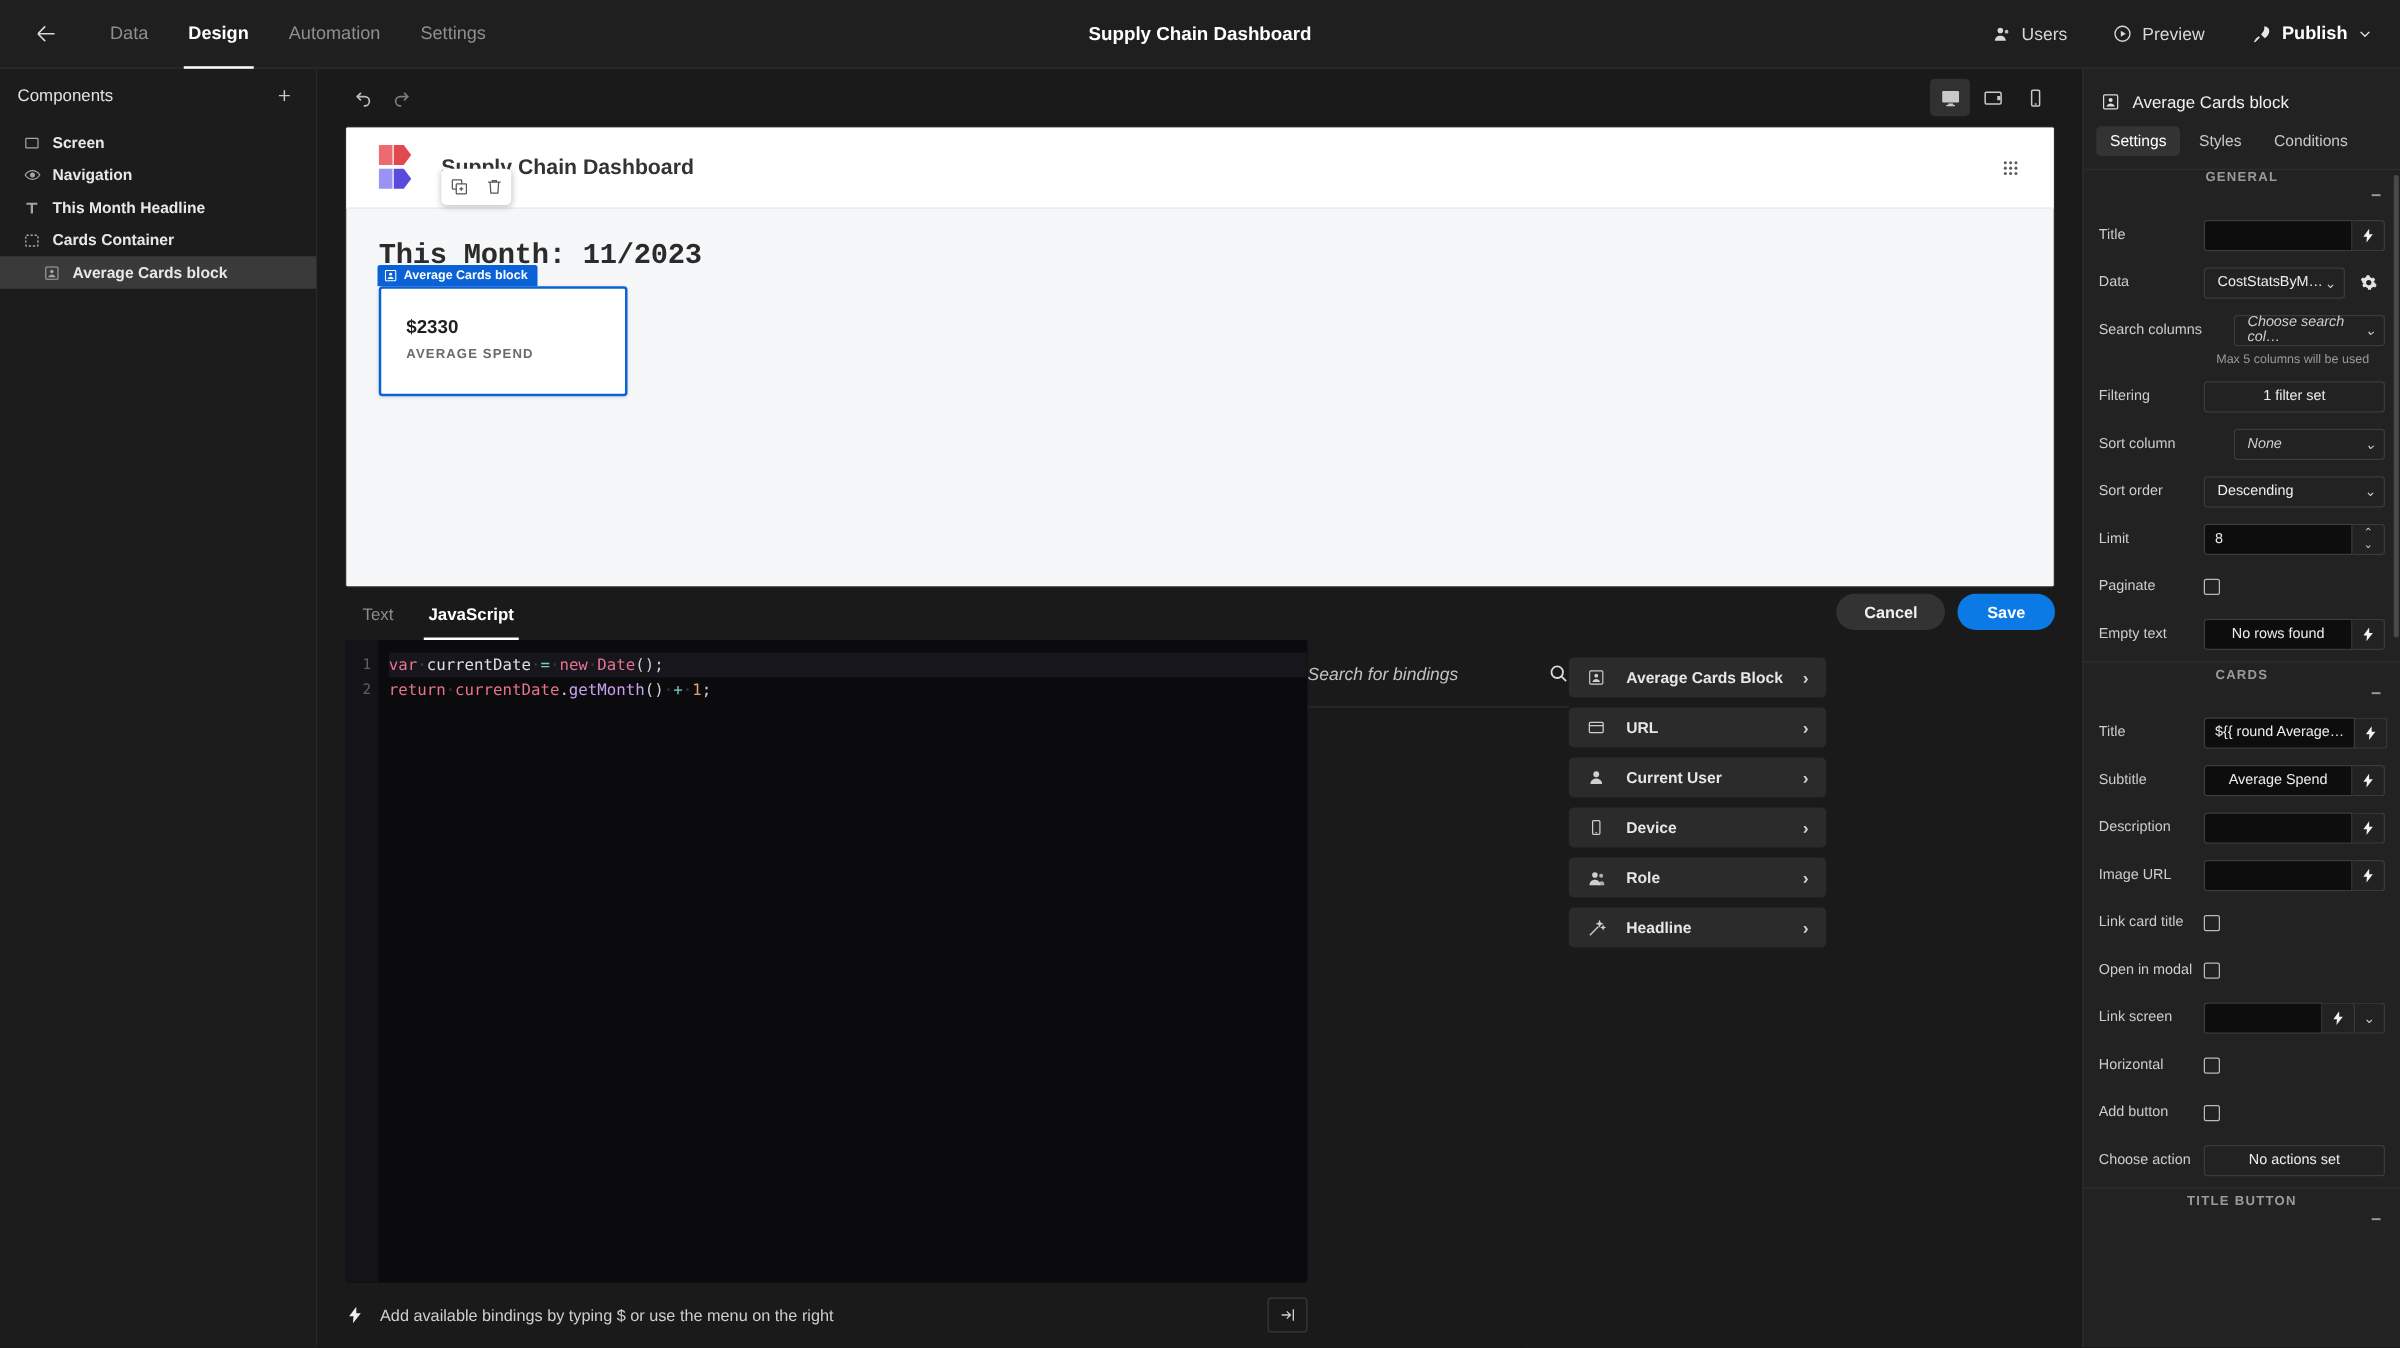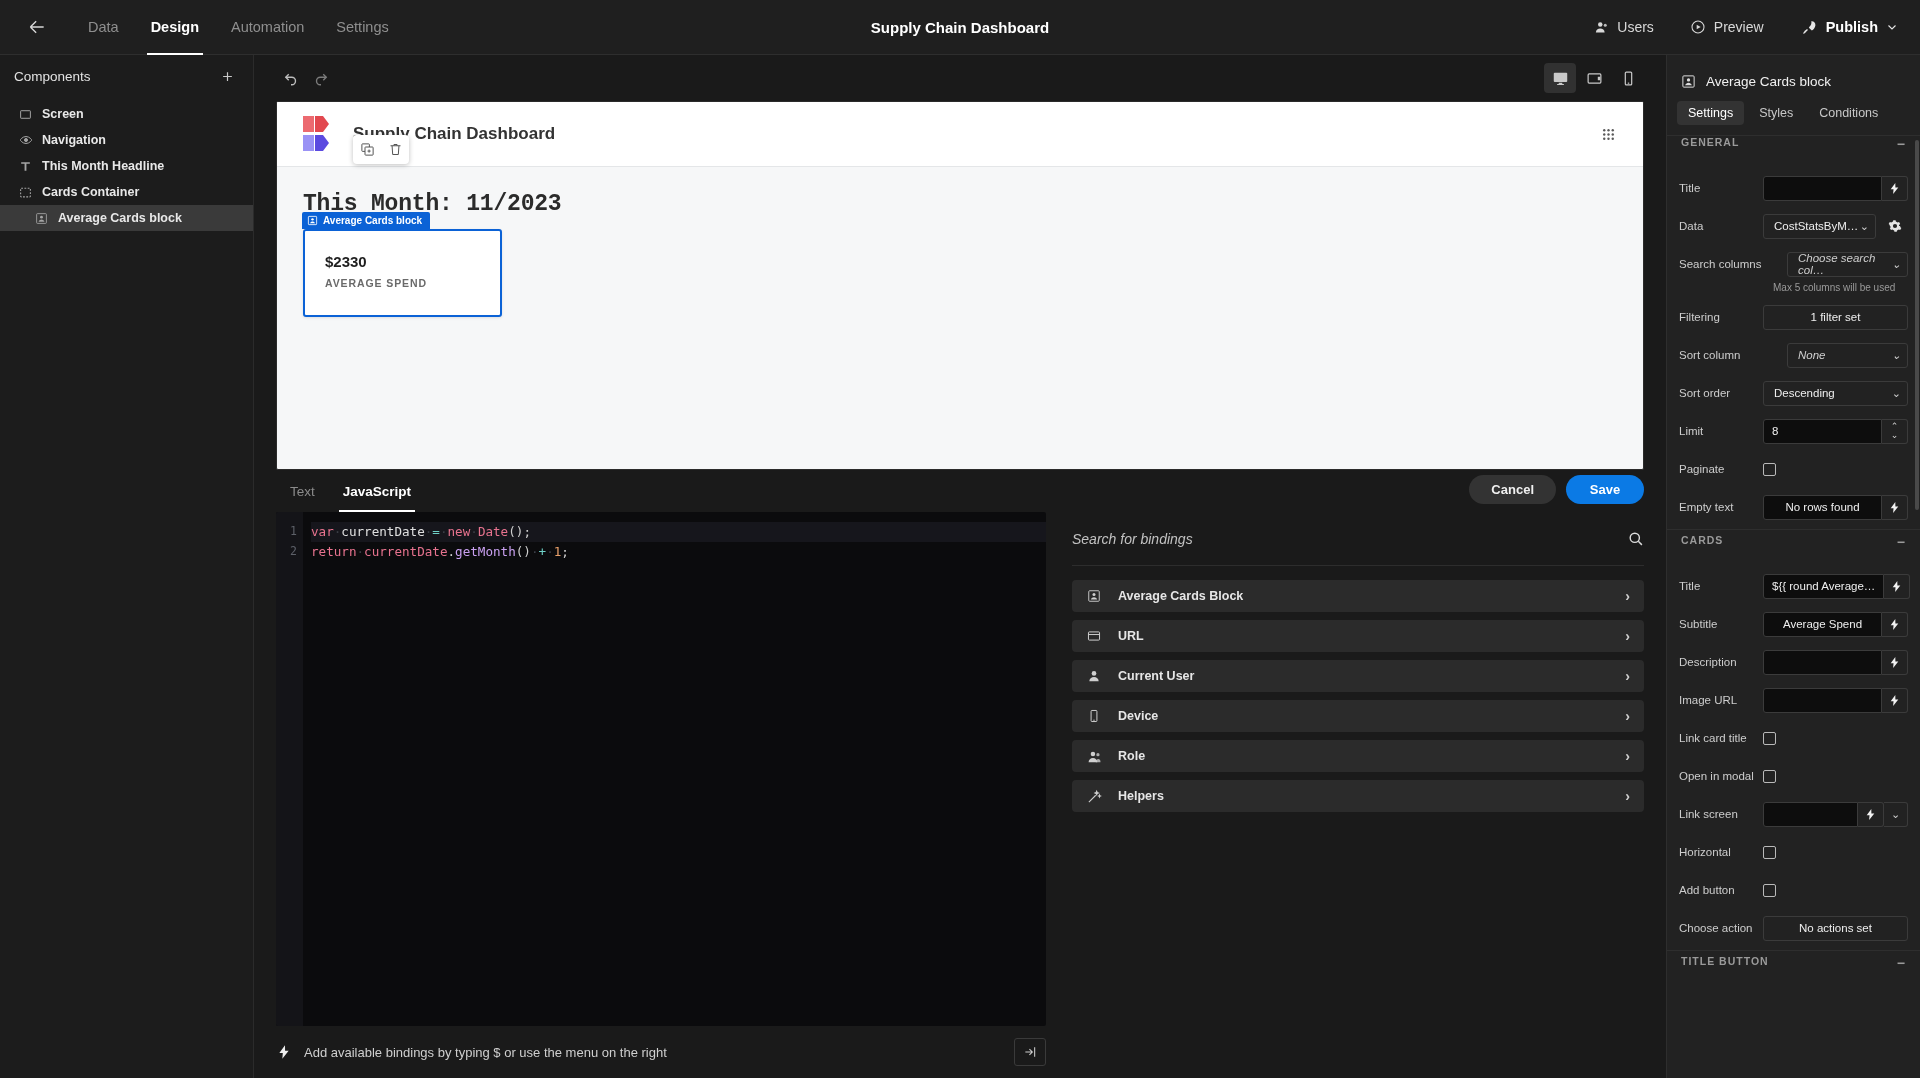--- a/index.html
+++ b/index.html
@@ -168,21 +168,21 @@
   .tk-pn { color: #cfcfcf; }
   .tk-dot { color: #3a3d45; }
 
   .code-foot { height: 52px; flex: 0 0 52px; display: flex; align-items: center; gap: 12px; }
   .code-hint { font-size: 13px; color: #cfcfcf; }
   .expand-btn {
     margin-left: auto; width: 32px; height: 28px; border: 1px solid #3a3a3a; border-radius: 3px;
     display: flex; align-items: center; justify-content: center; color: #cfcfcf; cursor: pointer;
   }
 
-  .bind-col { flex: 1; display: flex; flex-direction: column; padding-left: 26px; min-width: 0; }
+  .bind-col { flex: 1; display: flex; flex-direction: row; min-width: 0; }
   .bind-search {
     height: 54px; flex: 0 0 54px; display: flex; align-items: center; gap: 10px;
     border-bottom: 1px solid #2d2d2d;
   }
   .bind-search input {
     flex: 1; background: transparent; border: none; outline: none;
     color: #ddd; font-size: 14px; font-style: italic; font-family: "Liberation Sans", sans-serif;
   }
   .bind-search input::placeholder { color: #c2c2c2; font-style: italic; }
   .bind-list { padding-top: 14px; display: flex; flex-direction: column; gap: 8px; }
@@ -201,22 +201,22 @@
     overflow: hidden;
   }
   .rp-head { height: 32px; display: flex; align-items: center; gap: 10px; padding: 0 14px; margin-top: 10px; }
   .rp-head .t { font-size: 13.5px; color: #f0f0f0; }
   .rp-tabs { display: flex; gap: 4px; padding: 4px 10px 10px 10px; }
   .rp-tab { padding: 5px 11px; border-radius: 4px; font-size: 12.5px; color: #c8c8c8; cursor: pointer; }
   .rp-tab.active { background: #333; color: #fff; }
   .rp-scroll { flex: 1; overflow: hidden; border-top: 1px solid #2e2e2e; position: relative; }
   .rp-scrollbar { position: absolute; right: 1px; top: 4px; width: 4px; height: 370px; background: #4a4a4a; border-radius: 2px; }
   .grp-head {
-    height: 36px; display: flex; align-items: flex-start; padding: 0 14px;
-    font-size: 10.5px; letter-spacing: 1px; color: #9a9a9a; font-weight: bold;
+    height: 36px; display: flex; align-items: center; padding: 0 14px;
+    font-size: 10.5px; letter-spacing: 1px; color: #9a9a9a; font-weight: bold; flex-direction: column;
   }
   .grp-head .minus { margin-left: auto; color: #9a9a9a; font-size: 14px; }
   .grp-sep { height: 1px; background: #2e2e2e; margin: 4px 0; }
   .row {
     display: flex; align-items: center; min-height: 32px; padding: 0 12px; margin-bottom: 6px;
   }
   .row .lbl { width: 84px; flex: 0 0 84px; font-size: 11.5px; color: #cdcdcd; }
   .ctl { flex: 1; display: flex; align-items: center; }
   .fld {
     flex: 1; height: 25px; background: #0d0d0d; border: 1px solid #3b3b3b;
@@ -581,21 +581,21 @@
                 <span class="chev">›</span>
               </div>
               <div class="bind-item">
                 <span class="bind-ic">
                     <svg width="15" height="15" viewBox="0 0 24 24" fill="none" stroke="currentColor" stroke-width="1.7">
                       <path d="M3 21L14 10"></path>
                       <path d="M15.5 3.5l.8 2 2 .8-2 .8-.8 2-.8-2-2-.8 2-.8z" fill="currentColor"></path>
                       <path d="M20 9.5l.5 1.2 1.2.5-1.2.5-.5 1.2-.5-1.2-1.2-.5 1.2-.5z" fill="currentColor"></path>
                     </svg>
                   </span>
-                <span>Helpers</span>
+                <span>Headline</span>
                 <span class="chev">›</span>
               </div>
             </div>
           </div>
         </div>
       </div>
     </div>
 
     <div class="rightpanel">
       <div class="rp-head">

